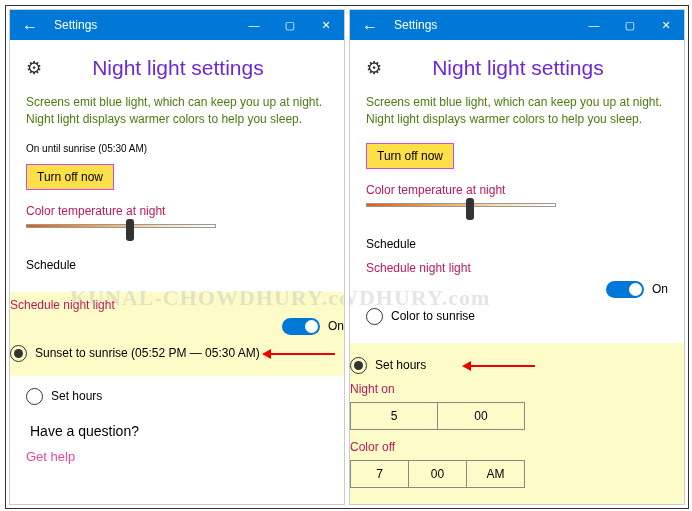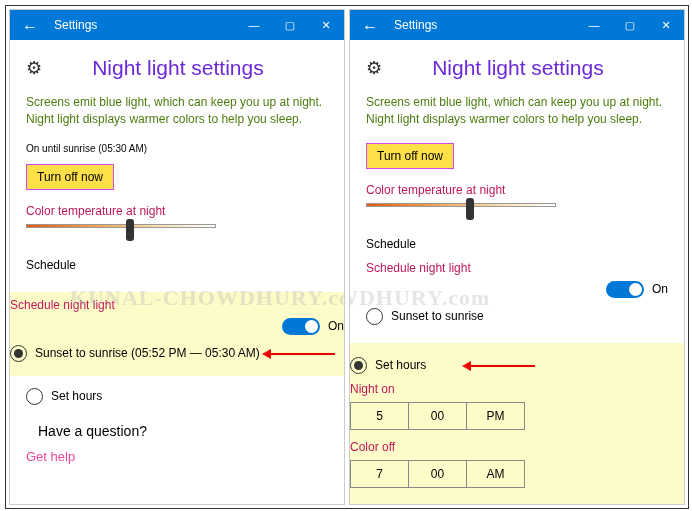--- a/index.html
+++ b/index.html
@@ -33,21 +33,21 @@
 .tsw::after { content: ""; position: absolute; right: 2px; top: 2px; width: 13px; height: 13px; background: #fff; border-radius: 50%; }
 .tlbl { font-size: 12px; }
 
 .radio { display: flex; align-items: center; gap: 8px; margin: 8px 0; font-size: 12px; }
 .rb { width: 17px; height: 17px; border: 1.5px solid #333; border-radius: 50%; position: relative; flex-shrink: 0; }
 .rb.sel::after { content: ""; position: absolute; inset: 3px; background: #333; border-radius: 50%; }
 
 .arrow { position: absolute; height: 2px; background: #e00; width: 70px; }
 .arrow::before { content: ""; position: absolute; left: -8px; top: -4px; border: 5px solid transparent; border-right: 9px solid #e00; }
 
-.question { font-size: 14px; margin: 18px 12px 8px; }
+.question { font-size: 14px; margin: 18px 4px 8px; }
 .link { color: #ec4899; font-size: 13px; cursor: pointer; }
 
 .timegrp { display: flex; border: 1px solid #888; width: 175px; margin: 4px 0 10px; }
 .tcell { flex: 1; text-align: center; padding: 6px 0; font-size: 12px; border-right: 1px solid #888; }
 .tcell:last-child { border-right: none; }
 
 .wm { position: absolute; top: 275px; left: 60px; font-size: 22px; color: rgba(180,180,180,0.35); font-weight: 600; letter-spacing: 1px; pointer-events: none; font-family: Georgia, serif; white-space: nowrap; }
 </style>
 </head>
 <body>
@@ -125,34 +125,33 @@
           <div class="thumb" style="left:100px"></div>
     </div>
     <h2>Schedule</h2>
     <p class="label">Schedule night light</p>
     <div class="toggle">
       <div class="tsw"></div>
       <span class="tlbl">On</span>
     </div>
     <div class="radio">
       <div class="rb"></div>
-      <span>Sunset to sunrise</span>
+      <span>Color to sunrise</span>
     </div>
   </div>
   <div class="hl">
     <div class="radio" style="position:relative">
       <div class="rb sel"></div>
       <span>Set hours</span>
       <div class="arrow" style="left:115px;top:8px"></div>
     </div>
     <p class="label">Night on</p>
     <div class="timegrp">
       <div class="tcell">5</div>
       <div class="tcell">00</div>
-      <div class="tcell">PM</div>
     </div>
     <p class="label">Color off</p>
     <div class="timegrp">
       <div class="tcell">7</div>
       <div class="tcell">00</div>
       <div class="tcell">AM</div>
     </div>
   </div>
   <div class="wm" style="left:-160px">KUNAL-CHOWDHURY.com</div>
 </div>

